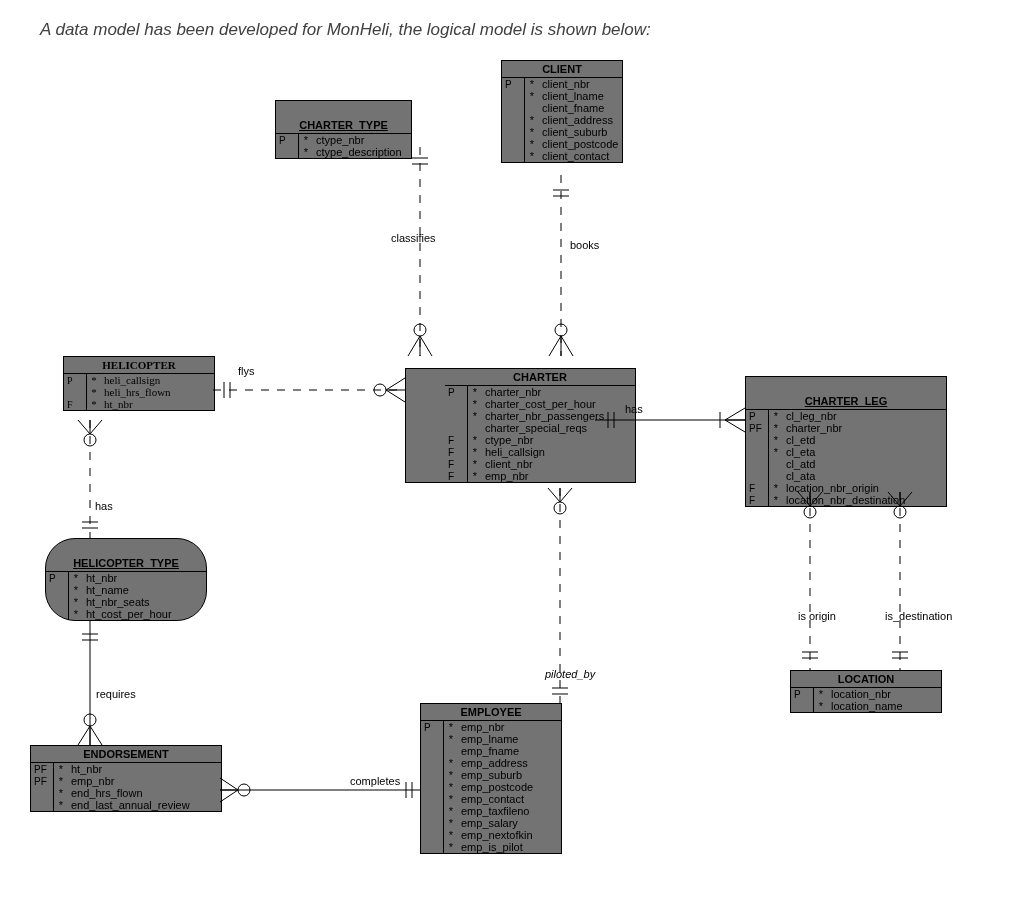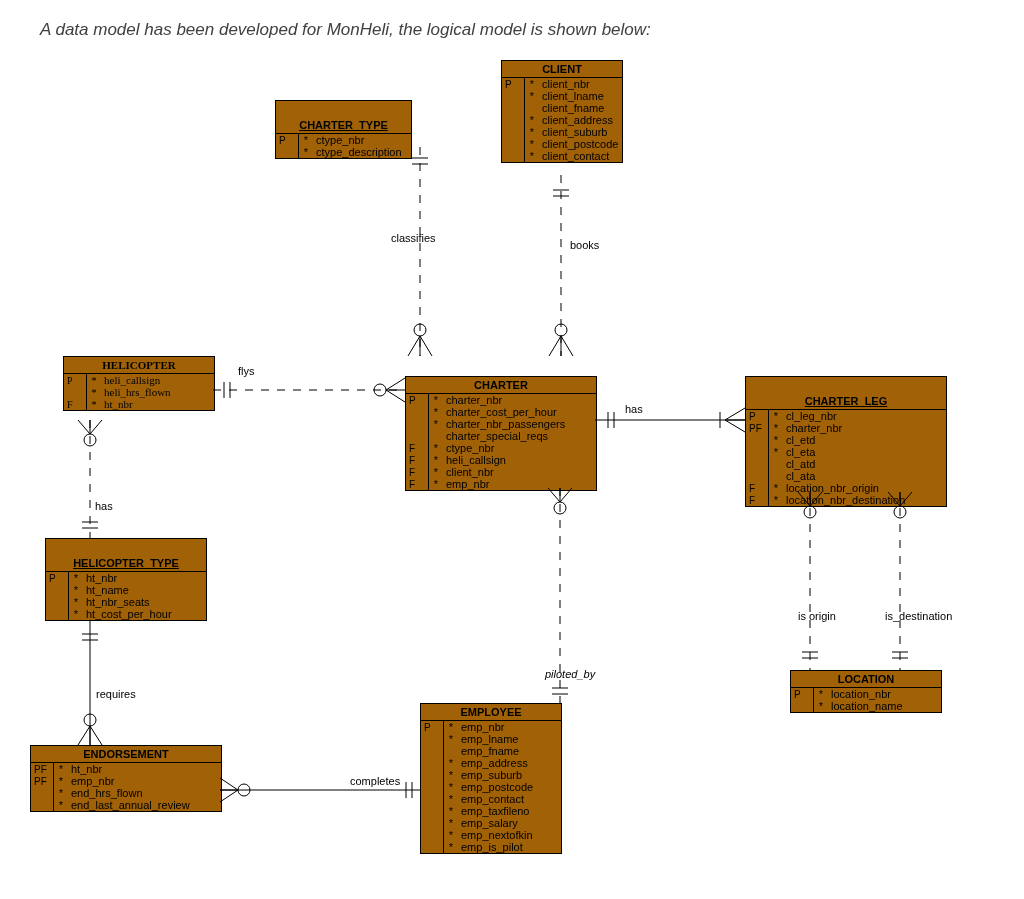--- a/index.html
+++ b/index.html
@@ -16,21 +16,21 @@
     position: absolute;
     top: 20px;
     left: 40px;
     font-size: 17px;
     color: #404040;
     font-style: italic;
   }
   .entity {
     position: absolute;
     border: 1px solid #000;
-    background: #a16207;
+    background: #737373;
     font-size: 11px;
   }
   .entity-header {
     border-bottom: 1px solid #000;
     text-align: center;
     font-weight: bold;
     padding: 2px 4px;
     font-size: 11px;
   }
   .entity-body {
@@ -140,21 +140,21 @@
         <div class="attr-name">heli_hrs_flown</div>
       </div>
       <div class="attr-row">
         <div class="attr-key">F</div>
         <div class="attr-bullet">*</div>
         <div class="attr-name">ht_nbr</div>
       </div>
     </div>
 </div>
 
-<div class="entity" style="left:405px; top:376px; width:190px;">
+<div class="entity" style="left:405px; top:368px; width:190px;padding-left:39px;">
   <div class="entity-header">CHARTER</div>
   <div class="entity-body">
       <div class="attr-row">
         <div class="attr-key">P</div>
         <div class="attr-bullet">*</div>
         <div class="attr-name">charter_nbr</div>
       </div>
       <div class="attr-row">
         <div class="attr-key"></div>
         <div class="attr-bullet">*</div>
@@ -232,21 +232,21 @@
         <div class="attr-name">location_nbr_origin</div>
       </div>
       <div class="attr-row">
         <div class="attr-key">F</div>
         <div class="attr-bullet">*</div>
         <div class="attr-name">location_nbr_destination</div>
       </div>
     </div>
 </div>
 
-<div class="entity" style="left:45px; top:538px; width:160px;">
+<div class="entity" style="left:45px; top:538px; width:160px;border-radius:30px;">
   <div class="entity-header underline">HELICOPTER_TYPE</div>
   <div class="entity-body">
       <div class="attr-row">
         <div class="attr-key">P</div>
         <div class="attr-bullet">*</div>
         <div class="attr-name">ht_nbr</div>
       </div>
       <div class="attr-row">
         <div class="attr-key"></div>
         <div class="attr-bullet">*</div>

